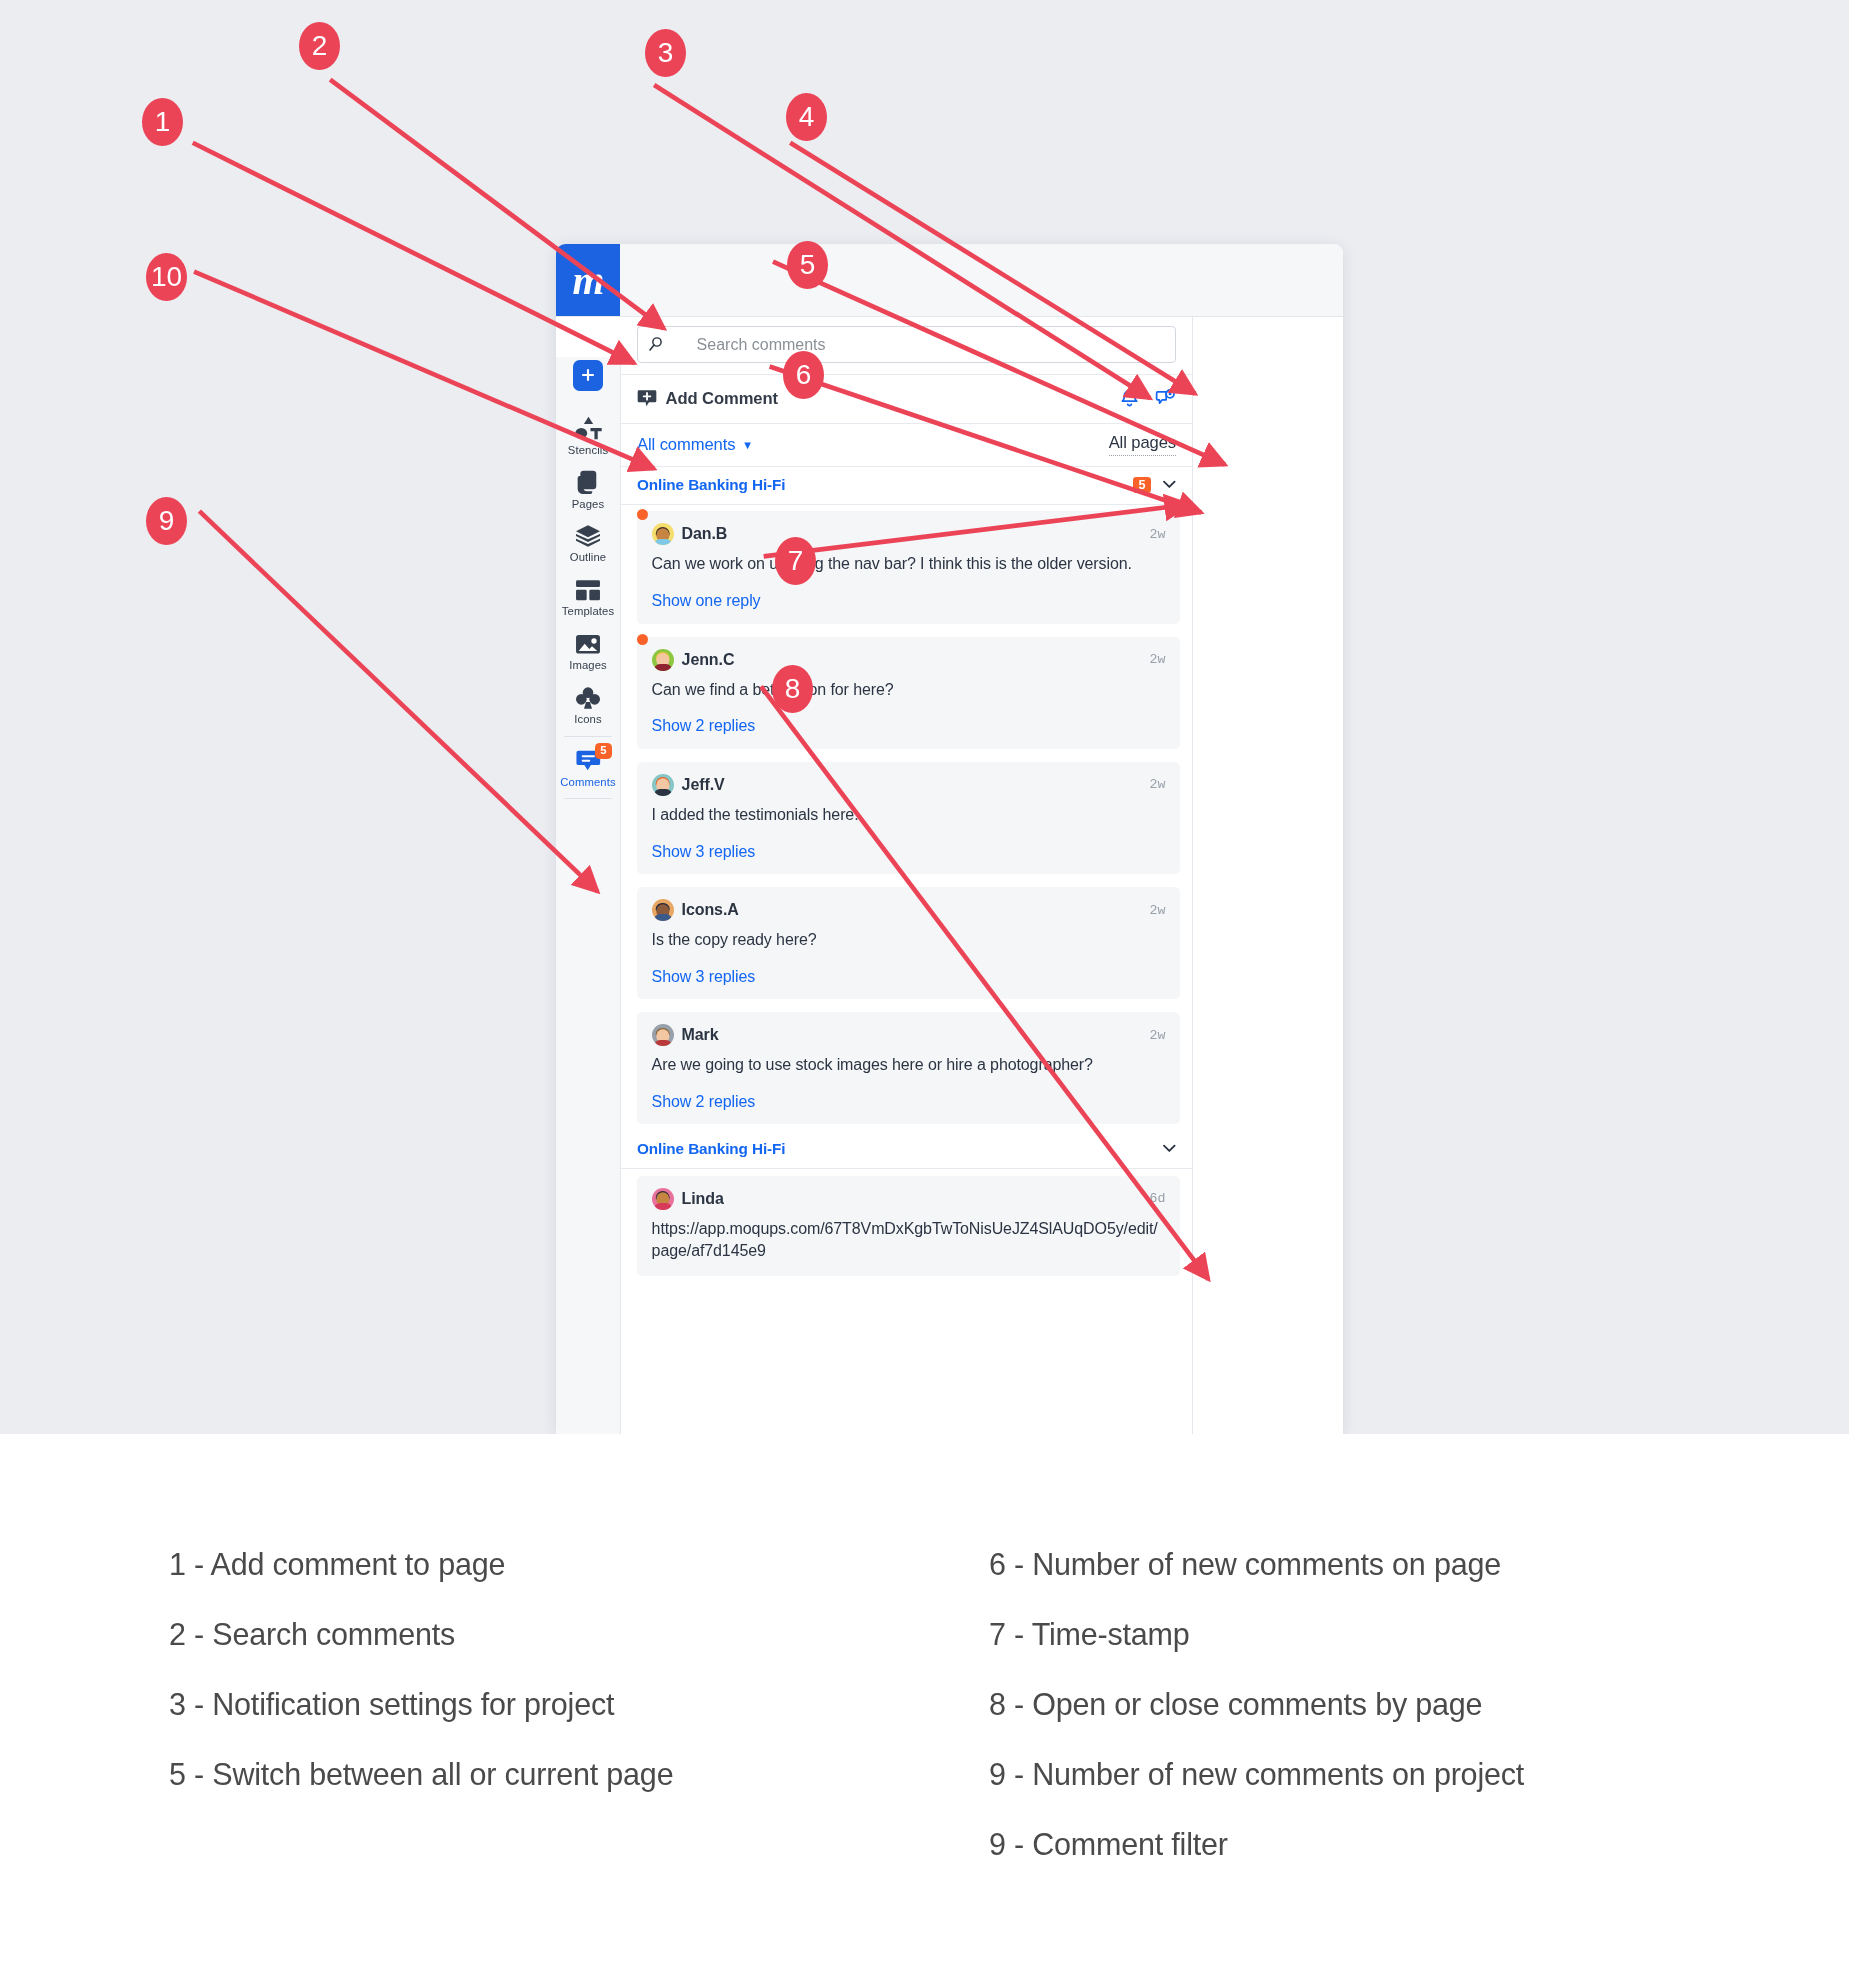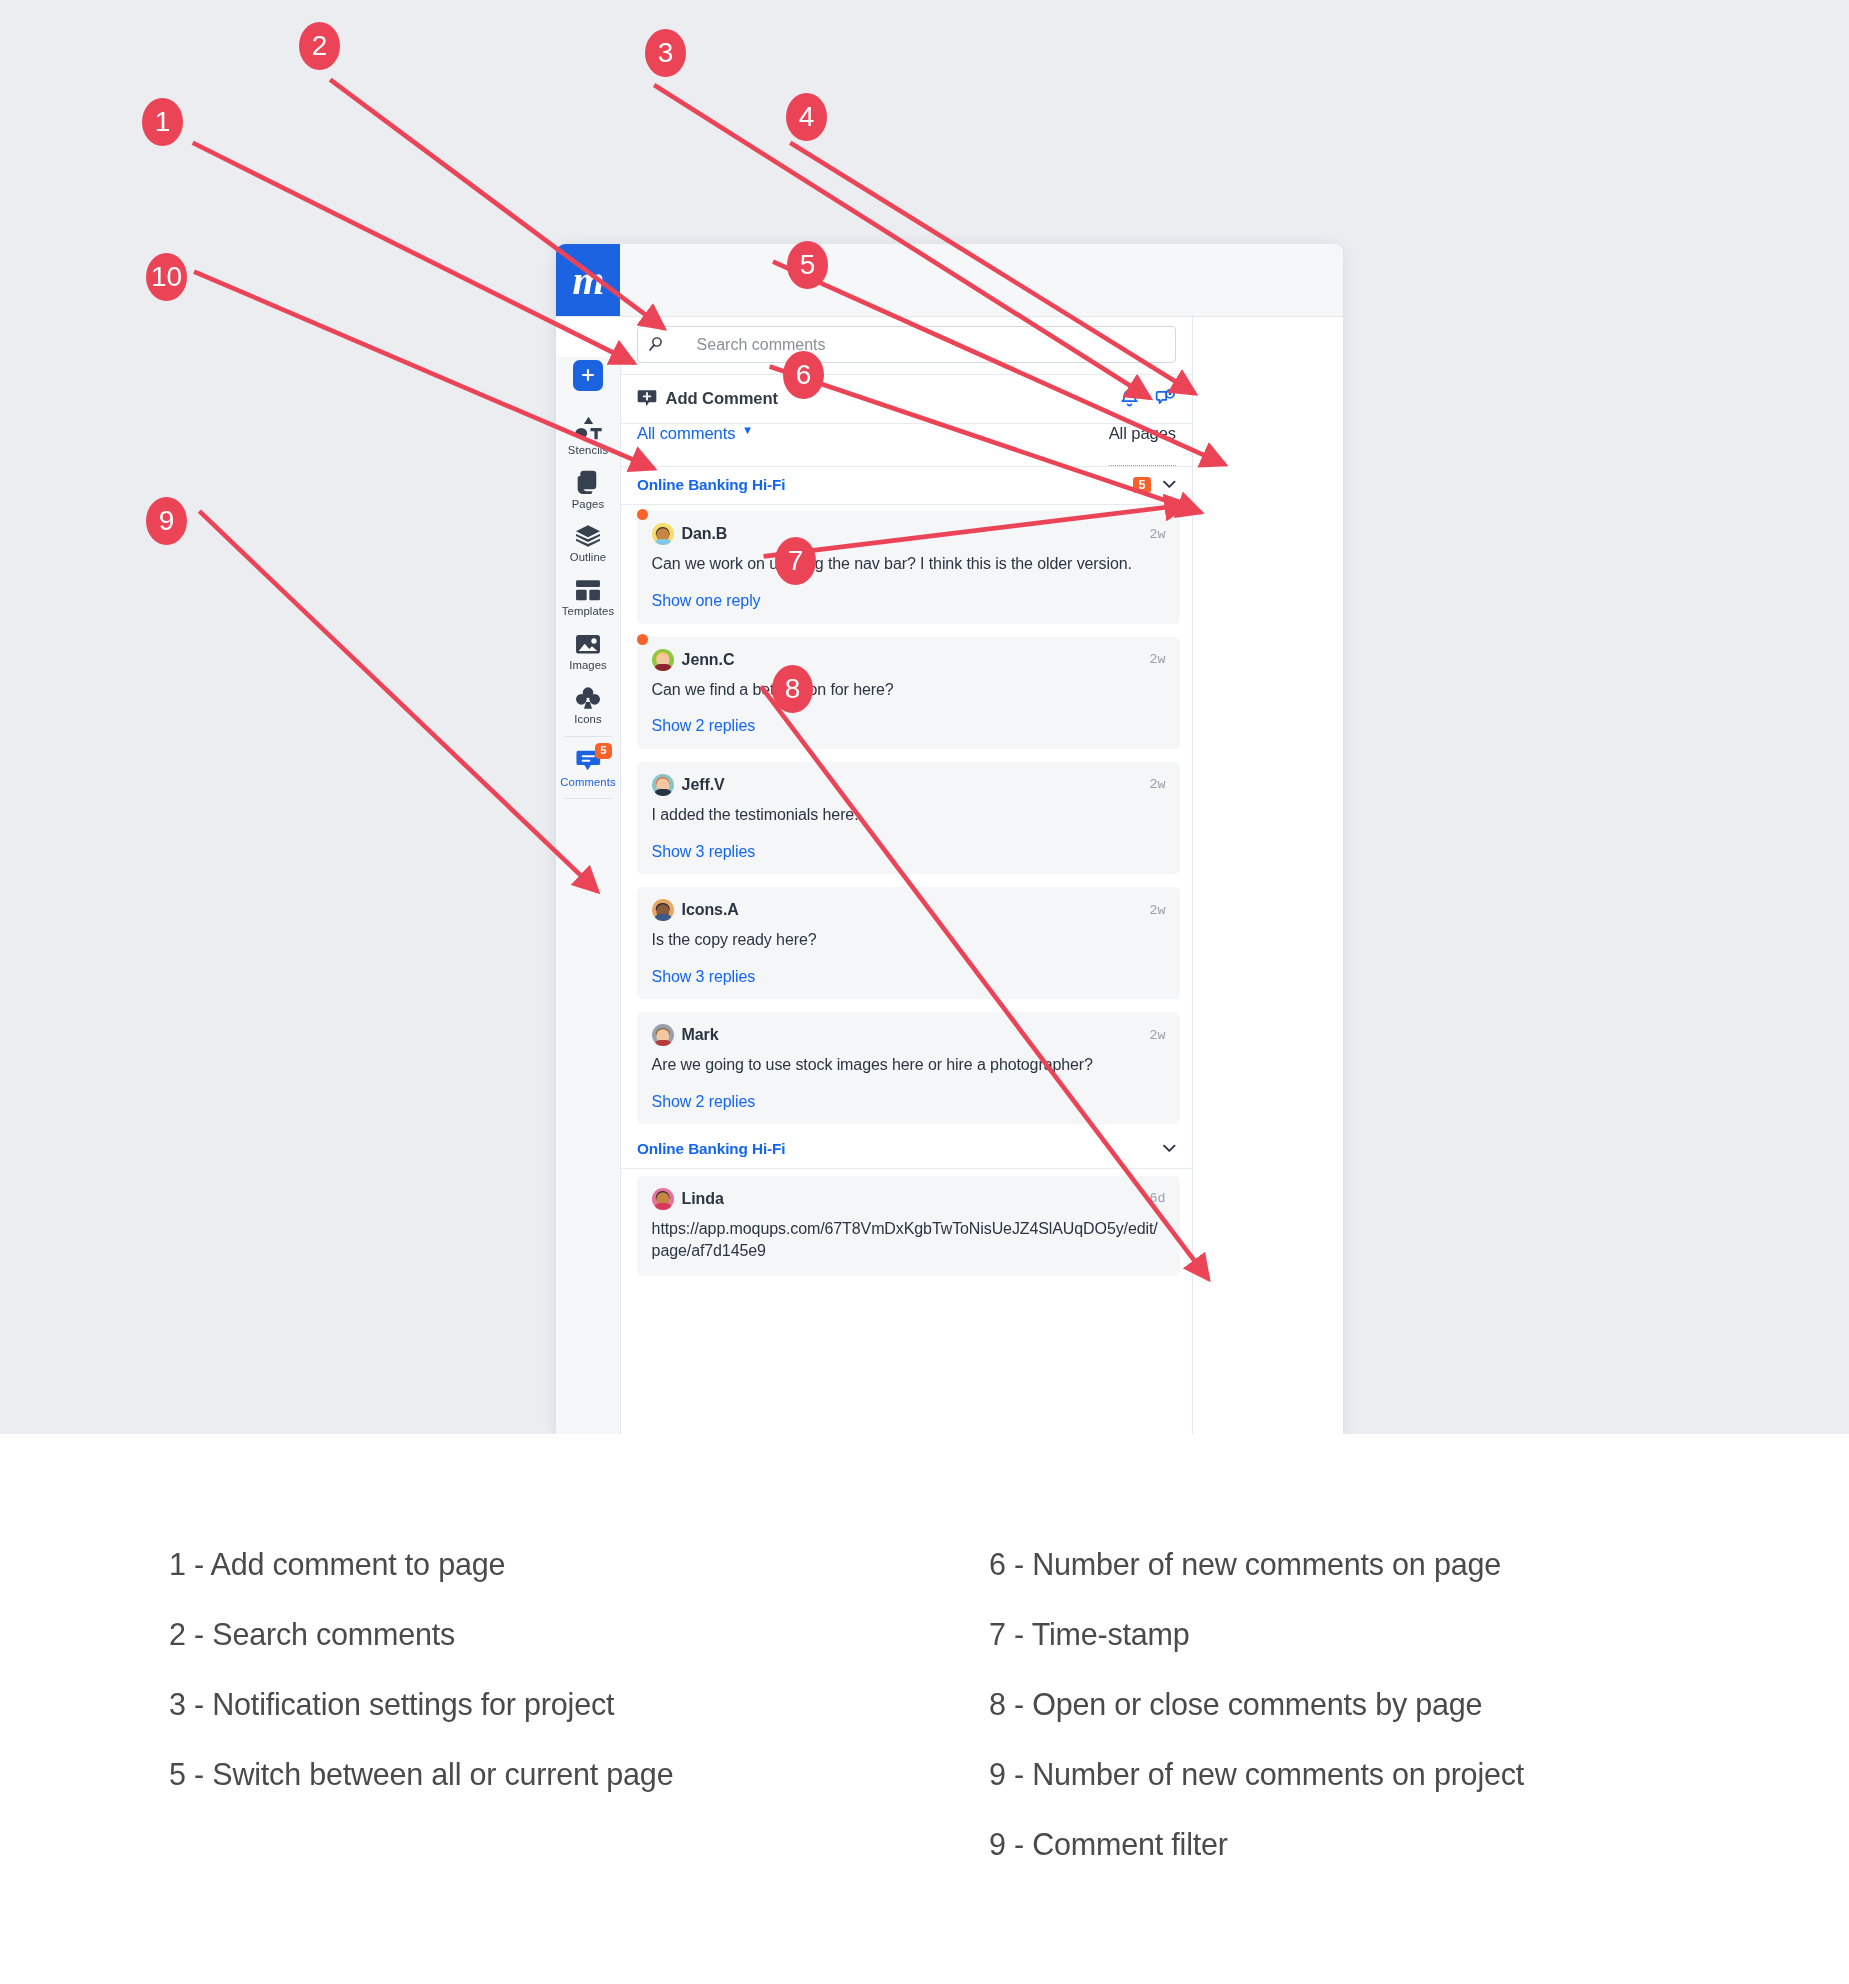--- a/index.html
+++ b/index.html
@@ -162,20 +162,21 @@
     margin-left: 8.6px;
     letter-spacing: -0.1px;
   }
   #addrow-spacer { flex: 1; }
   .head-icon { margin-left: 14.6px; display: flex; align-items: center; }
 
   
   #filterrow {
     height: 42px;
     display: flex;
+    align-items: center;
     padding: 0 16px;
   }
   #filter-label {
     font-size: 16.6px;
     color: #1266f1;
     letter-spacing: -0.1px;
   }
   #filter-caret { margin-left: 6.6px; color: #1266f1; font-size: 11.3px; }
   #filterrow-spacer { flex: 1; }
   #pages-toggle {

